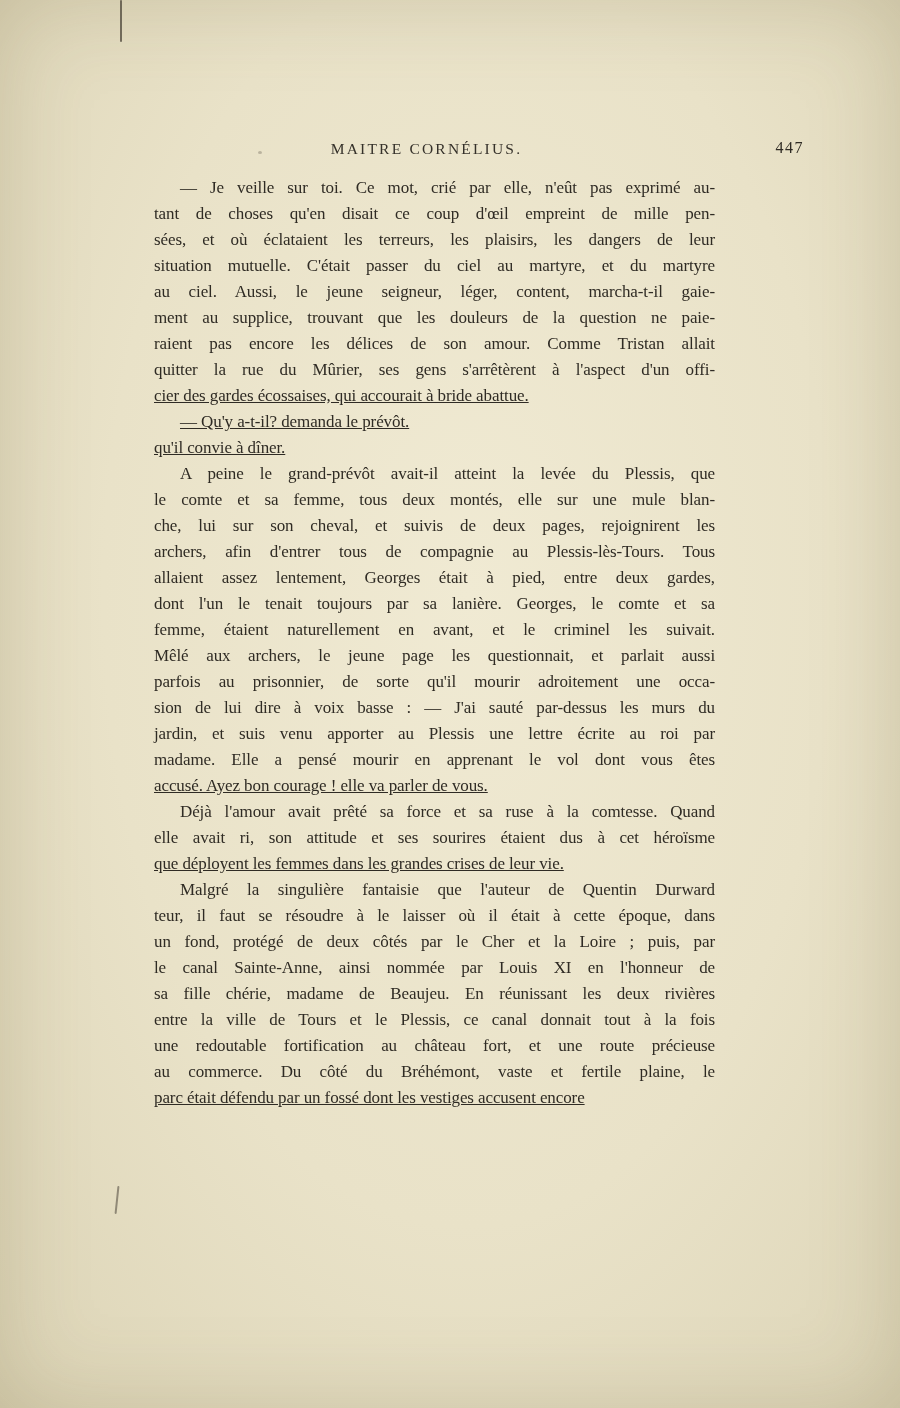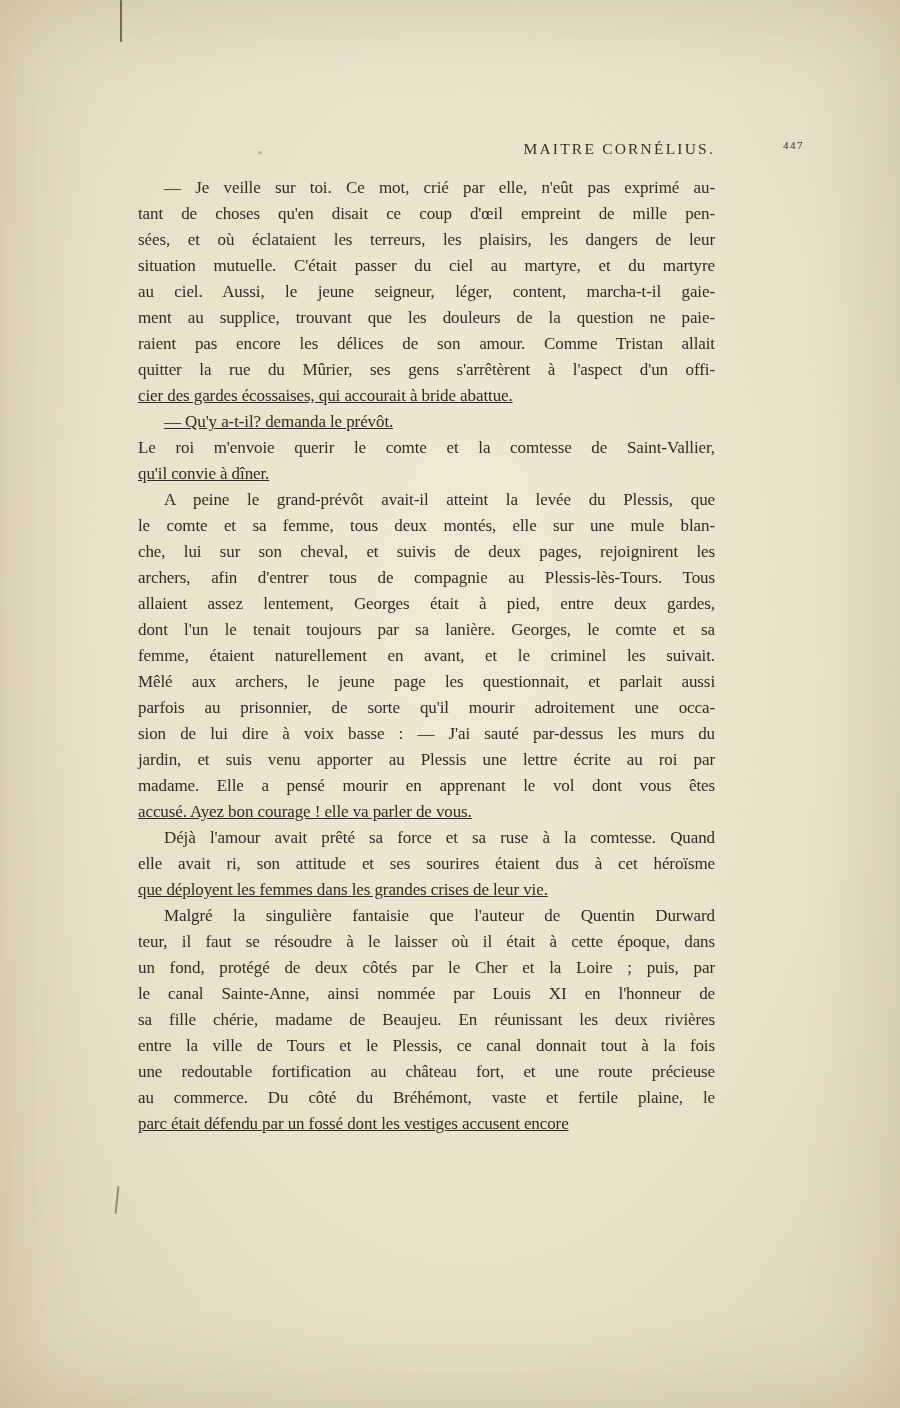--- a/index.html
+++ b/index.html
@@ -12,51 +12,52 @@
     box-shadow: inset 0 0 90px rgba(110, 95, 55, 0.22);
     font-family: "Liberation Serif", "DejaVu Serif", serif;
     color: #2f2b24;
     overflow: hidden;
   }
   .running-head {
     position: absolute;
     top: 140px;
     left: 138px;
     width: 577px;
-    text-align: right;
+    text-align: center;
   }
   .running-title {
     font-size: 15.5px;
     letter-spacing: 2.2px;
     color: #35312a;
   }
   .page-number {
     position: absolute;
     top: 139px;
     left: 760px;
     width: 44px;
     text-align: right;
-    font-size: 11px;
+    font-size: 16px;
     letter-spacing: 1.5px;
     color: #2f2b24;
   }
   .body-text {
     position: absolute;
     top: 175px;
     left: 138px;
     width: 577px;
     font-size: 17px;
     line-height: 26px;
     letter-spacing: -0.1px;
   }
   .paragraph { margin: 0; }
   .line {
     min-height: 26px;
     text-align: justify;
     text-align-last: justify;
+    margin-left: 16px;
   }
   .line.last { text-align-last: left; text-decoration: underline; }
   .line.first { text-indent: 26px; }
   .italic { }
   .artifact {
     position: absolute;
     background: #4c463a;
   }
   .artifact-top-left {
     left: 120px; top: 0; width: 2px; height: 42px;
@@ -95,21 +96,20 @@
         <div class="line"><span>au ciel. Aussi, le jeune seigneur, léger, content, marcha-t-il gaie-</span></div>
         <div class="line"><span>ment au supplice, trouvant que les douleurs de la question ne paie-</span></div>
         <div class="line"><span>raient pas encore les délices de son amour. Comme Tristan allait</span></div>
         <div class="line"><span>quitter la rue du Mûrier, ses gens s'arrêtèrent à l'aspect d'un offi-</span></div>
         <div class="line last"><span>cier des gardes écossaises, qui accourait à bride abattue.</span></div>
       </div>
       <div class="paragraph">
         <div class="line first last"><span>— Qu'y a-t-il? demanda le prévôt.</span></div>
       </div>
       <div class="paragraph">
-        <div class="line"><span>Le roi m'envoie querir le comte et la comtesse de Saint-Vallier,</span></div>
         <div class="line last"><span>qu'il convie à dîner.</span></div>
       </div>
       <div class="paragraph">
         <div class="line first"><span>A peine le grand-prévôt avait-il atteint la levée du Plessis, que</span></div>
         <div class="line"><span>le comte et sa femme, tous deux montés, elle sur une mule blan-</span></div>
         <div class="line"><span>che, lui sur son cheval, et suivis de deux pages, rejoignirent les</span></div>
         <div class="line"><span>archers, afin d'entrer tous de compagnie au Plessis-lès-Tours. Tous</span></div>
         <div class="line"><span>allaient assez lentement, Georges était à pied, entre deux gardes,</span></div>
         <div class="line"><span>dont l'un le tenait toujours par sa lanière. Georges, le comte et sa</span></div>
         <div class="line"><span>femme, étaient naturellement en avant, et le criminel les suivait.</span></div>

